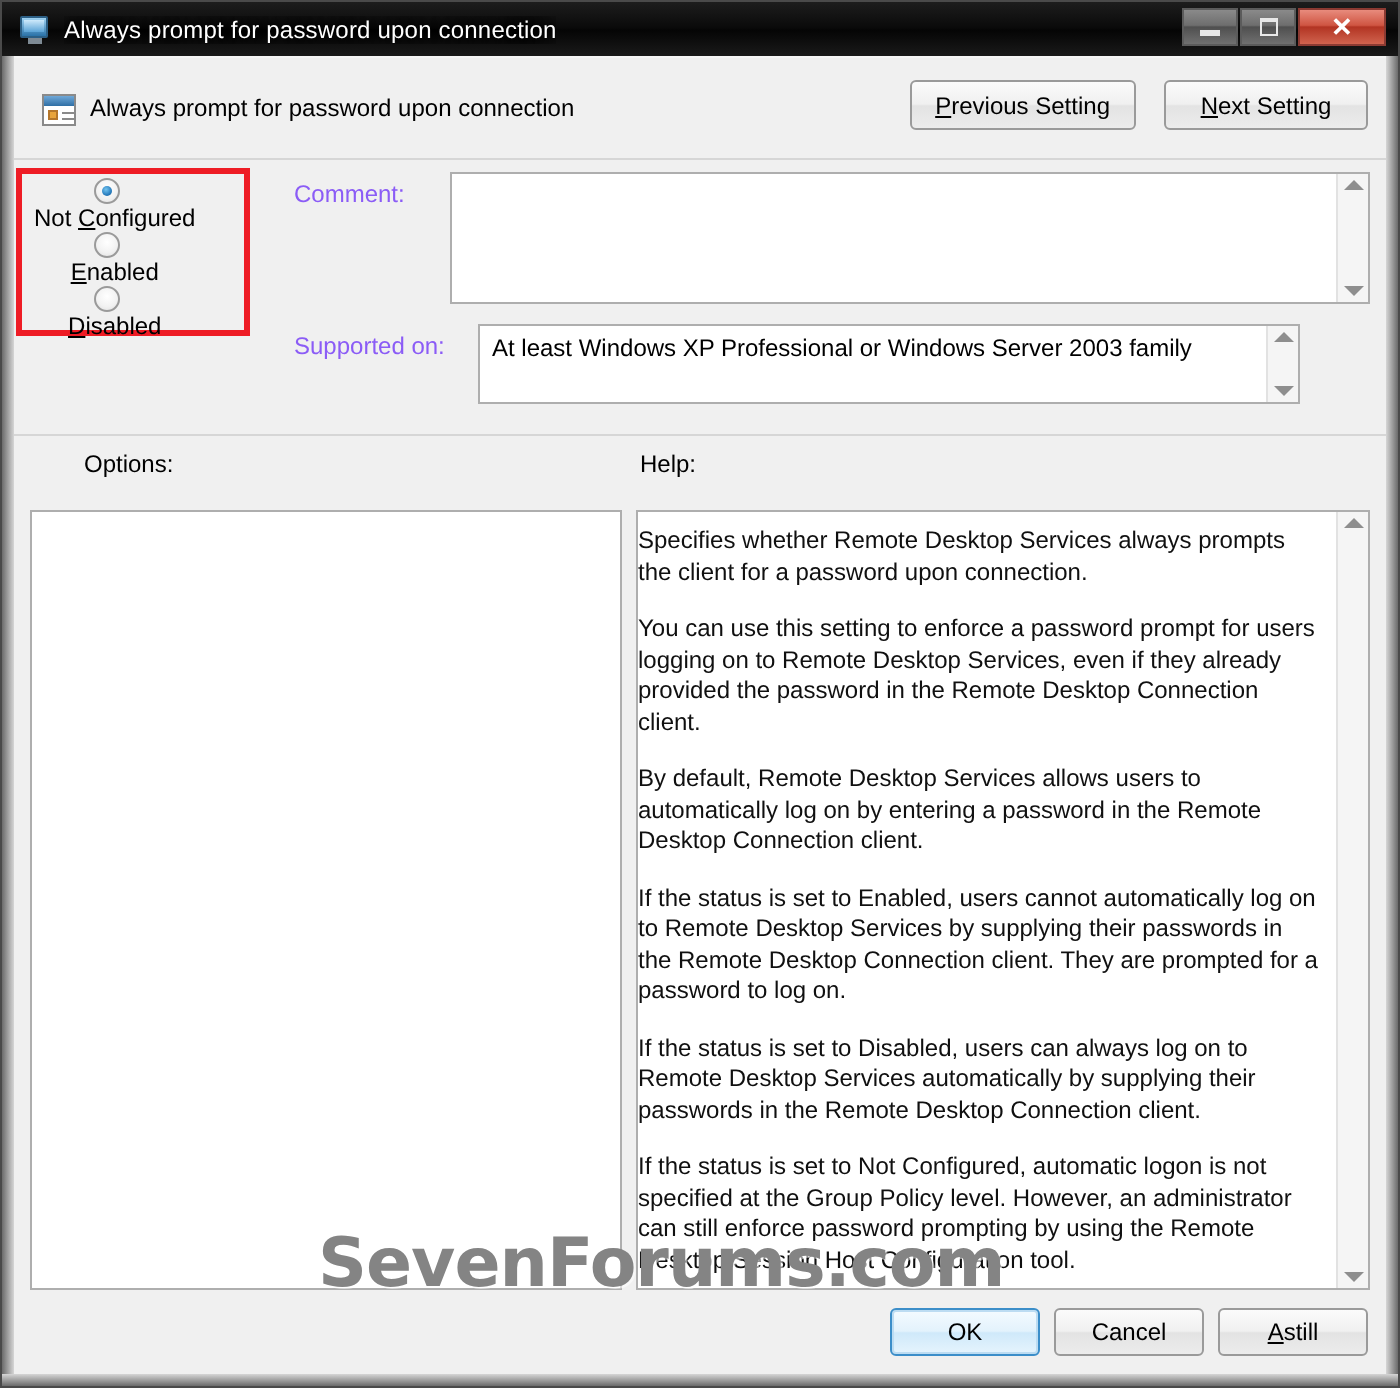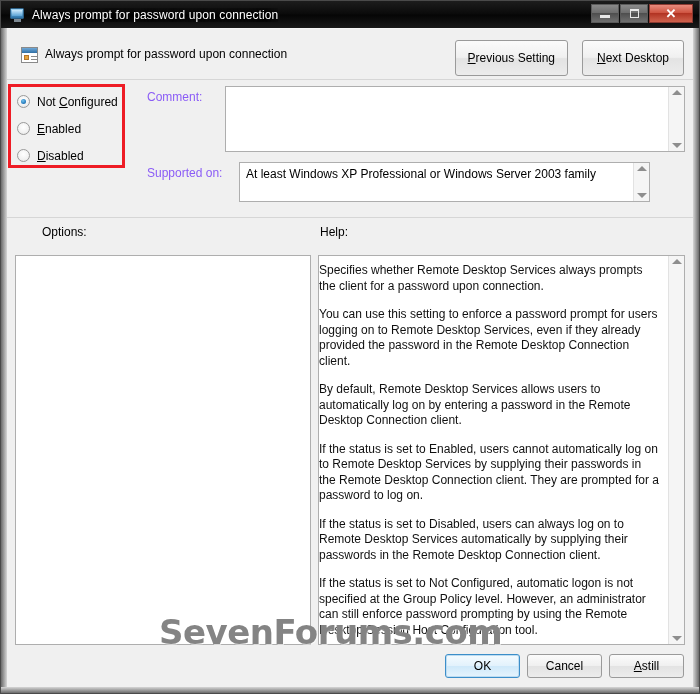--- a/index.html
+++ b/index.html
@@ -115,21 +115,21 @@
   .policy-icon .pi-l2 { position: absolute; left: 9px; top: 11px; width: 6px; height: 1px; background: #8a8a8a; }
   .header-title {
     position: absolute; left: 31px; top: 7px;
     font-size: 12px; color: #000;
   }
   .nav-buttons {
     position: absolute; right: 0; top: 0;
     display: flex; gap: 14px;
   }
   .btn {
-    height: 36px; min-width: 102px; padding: 0 12px;
+    height: 25px; min-width: 102px; padding: 0 12px;
     border: 1px solid #9a9a9a; border-radius: 3px;
     background: linear-gradient(to bottom, #fbfbfb 0%, #f0f0f0 48%, #e3e3e3 52%, #ececec 100%);
     font-family: "Liberation Sans", sans-serif; font-size: 12px; color: #000;
     display: flex; align-items: center; justify-content: center;
     cursor: default;
   }
   .btn.focused {
     border: 1px solid #3c8ec9;
     box-shadow: 0 0 0 1px #bcdcf2 inset;
     background: linear-gradient(to bottom, #f4fbff 0%, #e3f2fc 48%, #cfe9fa 52%, #e6f4fd 100%);
@@ -146,21 +146,21 @@
     position: absolute; left: 1px; top: 55px;
     width: 117px; height: 84px;
     border: 3px solid #ee1c25;
     background: transparent;
   }
 
   .radio-group {
     position: absolute; left: 10px; top: 60px;
   }
   .radio-row {
-    display: flex; align-items: center; height: 25px; margin-bottom: 2px;
+    display: flex; align-items: center; height: 25px; margin-bottom: 2px; flex-direction: column;
   }
   .radio {
     width: 13px; height: 13px; border-radius: 50%;
     border: 1px solid #9a9a9a;
     background: radial-gradient(circle at 50% 38%, #ffffff 0%, #f2f2f2 58%, #dedede 100%);
     position: relative; flex: none; margin-right: 7px;
   }
   .radio.checked::after {
     content: ""; position: absolute; left: 3px; top: 3px;
     width: 5px; height: 5px; border-radius: 50%;
@@ -266,21 +266,21 @@
         <div class="pi-sq"></div>
         <div class="pi-l1"></div>
         <div class="pi-l2"></div>
       </div>
       <div class="header-title">Always prompt for password upon connection</div>
       <div class="nav-buttons">
         <div class="btn">
           <span><u>P</u><span>revious Setting</span></span>
         </div>
         <div class="btn">
-          <span><u>N</u><span>ext Desktop</span></span>
+          <span><u>N</u><span>ext Setting</span></span>
         </div>
       </div>
     </div>
 
     <div class="hr-line" style="top:50px;"></div>
 
     <div class="red-box"></div>
 
     <div class="radio-group">
       <div class="radio-row">

